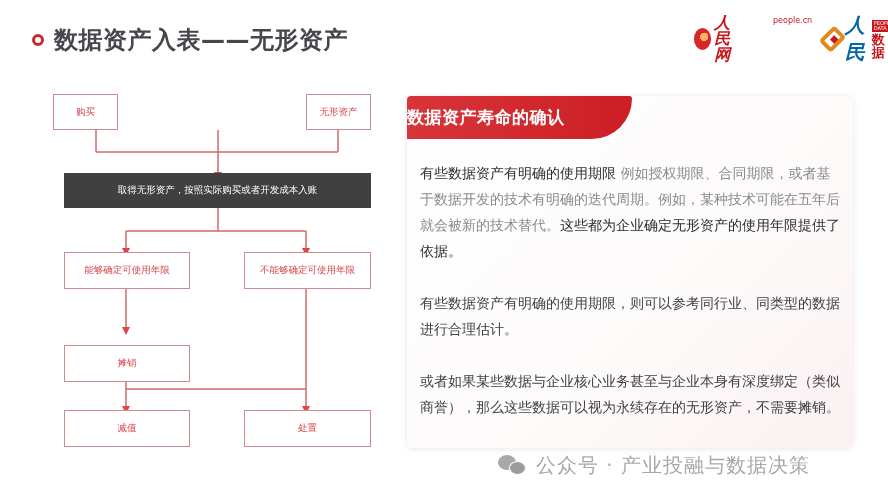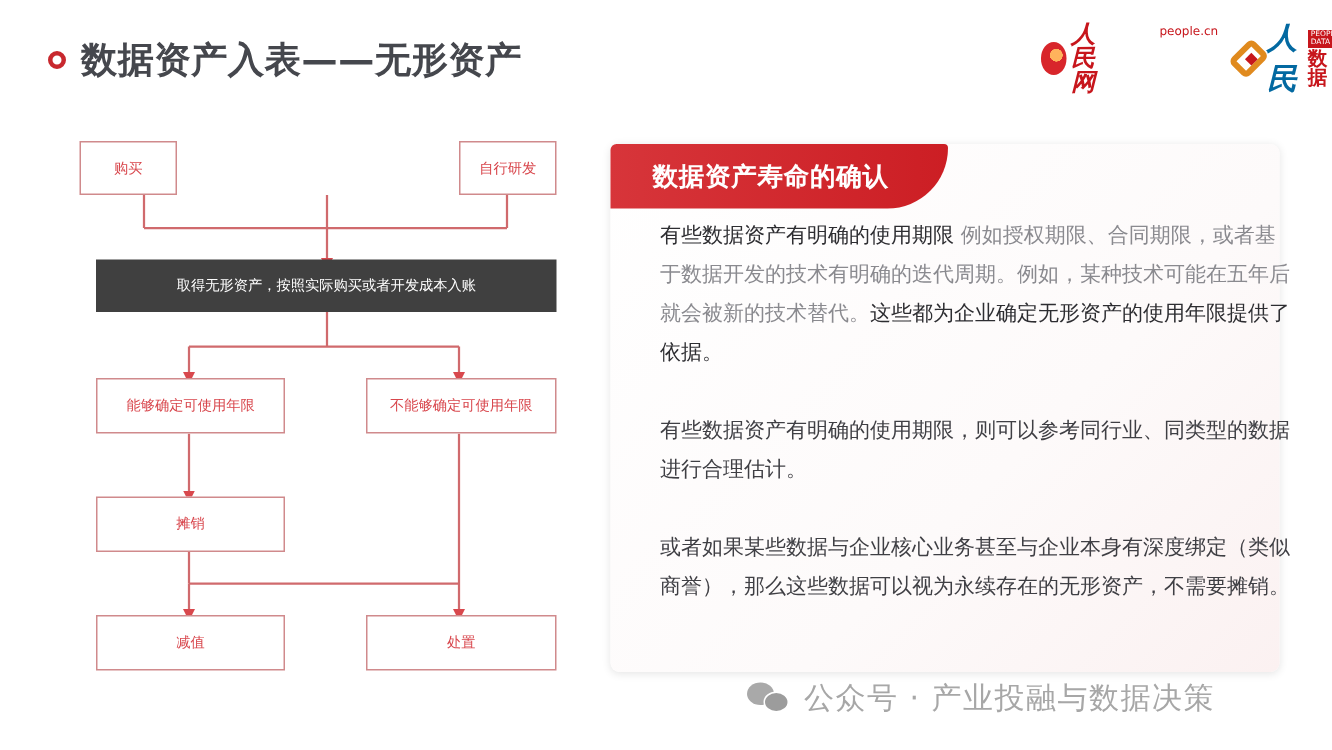--- a/index.html
+++ b/index.html
@@ -25,23 +25,23 @@
   .logo2-sub { color:#c7161c; font-size:13px; font-weight:bold; margin-top:1px; }
 
   
   .fc { position:absolute; left:0; top:0; width:400px; height:500px; }
   .fc-box { position:absolute; border:1.5px solid #d08a8c; background:#fff; display:flex; align-items:center; justify-content:center; font-size:9.5px; color:#d8464c; }
   .fc-main { position:absolute; background:#404040; color:#fff; display:flex; align-items:center; justify-content:center; font-size:9.5px; }
   .fc-svg { position:absolute; left:0; top:0; }
 
   
   .panel { position:absolute; left:407px; top:96px; width:446px; height:352px; background:linear-gradient(135deg,#ffffff 0%, #fdfafa 60%, #fbf1f1 100%); border-radius:6px; box-shadow:0 1px 6px rgba(0,0,0,0.10); }
-  .panel-header { position:absolute; left:407px; top:96px; width:225px; height:43px; background:linear-gradient(90deg,#d7353a 0%, #cc1e24 100%); border-radius:6px 4px 60px 0; display:flex; align-items:center; padding-left:28px; }
+  .panel-header { position:absolute; left:407px; top:96px; width:225px; height:43px; background:linear-gradient(90deg,#d7353a 0%, #cc1e24 100%); border-radius:6px 4px 60px 0; display:flex; align-items:center; padding-left:0; }
   .panel-header-text { color:#fff; font-size:17px; font-weight:bold; letter-spacing:0.5px; }
-  .panel-body { position:absolute; left:420px; top:144px; width:424px; font-size:14px; line-height:26px; color:#3f3f44;margin-left:20px; }
+  .panel-body { position:absolute; left:420px; top:160px; width:424px; font-size:14px; line-height:26px; color:#3f3f44; }
   .para { margin-bottom:26px; }
   .strong { color:#2d2d31; font-weight:500; }
   .muted { color:#8a8a8f; }
 
   .watermark { position:absolute; left:498px; top:450px; height:30px; display:flex; align-items:center; color:#a7a7a7; font-size:20px; letter-spacing:1px; }
   .wm-icon { position:relative; width:32px; height:24px; margin-right:6px; }
   .wm-b1 { position:absolute; left:0; top:2px; width:18px; height:15px; border-radius:50%; background:#a9a9a9; }
   .wm-b2 { position:absolute; left:11px; top:8px; width:17px; height:14px; border-radius:50%; background:#9c9c9c; border:1.5px solid #fff; }
 </style>
 </head>
@@ -93,28 +93,28 @@
 
       <line x1="126" y1="368" x2="126" y2="389"></line>
       <line x1="126" y1="389" x2="306" y2="389"></line>
       <line x1="126" y1="389" x2="126" y2="410" marker-end="url(#arr)"></line>
 
       <line x1="306" y1="289" x2="306" y2="410" marker-end="url(#arr)"></line>
     </g>
   </svg>
 
   <div class="fc-box" style="left:53px;top:94px;width:65px;height:36px;">购买</div>
-  <div class="fc-box" style="left:306px;top:94px;width:65px;height:36px;">自行研发</div>
+  <div class="fc-box" style="left:306px;top:94px;width:65px;height:36px;">无形资产</div>
 
   <div class="fc-main" style="left:64px;top:173px;width:307px;height:35px;">取得无形资产，按照实际购买或者开发成本入账</div>
 
   <div class="fc-box" style="left:64px;top:252px;width:126px;height:37px;">能够确定可使用年限</div>
   <div class="fc-box" style="left:244px;top:252px;width:127px;height:37px;">不能够确定可使用年限</div>
 
-  <div class="fc-box" style="left:64px;top:331px;width:126px;height:37px;">摊销</div>
+  <div class="fc-box" style="left:64px;top:345px;width:126px;height:37px;">摊销</div>
 
   <div class="fc-box" style="left:64px;top:410px;width:126px;height:37px;">减值</div>
   <div class="fc-box" style="left:244px;top:410px;width:127px;height:37px;">处置</div>
 </div>
 
 <div class="panel"></div>
 <div class="panel-header">
   <span class="panel-header-text">数据资产寿命的确认</span>
 </div>
 <div class="panel-body">

